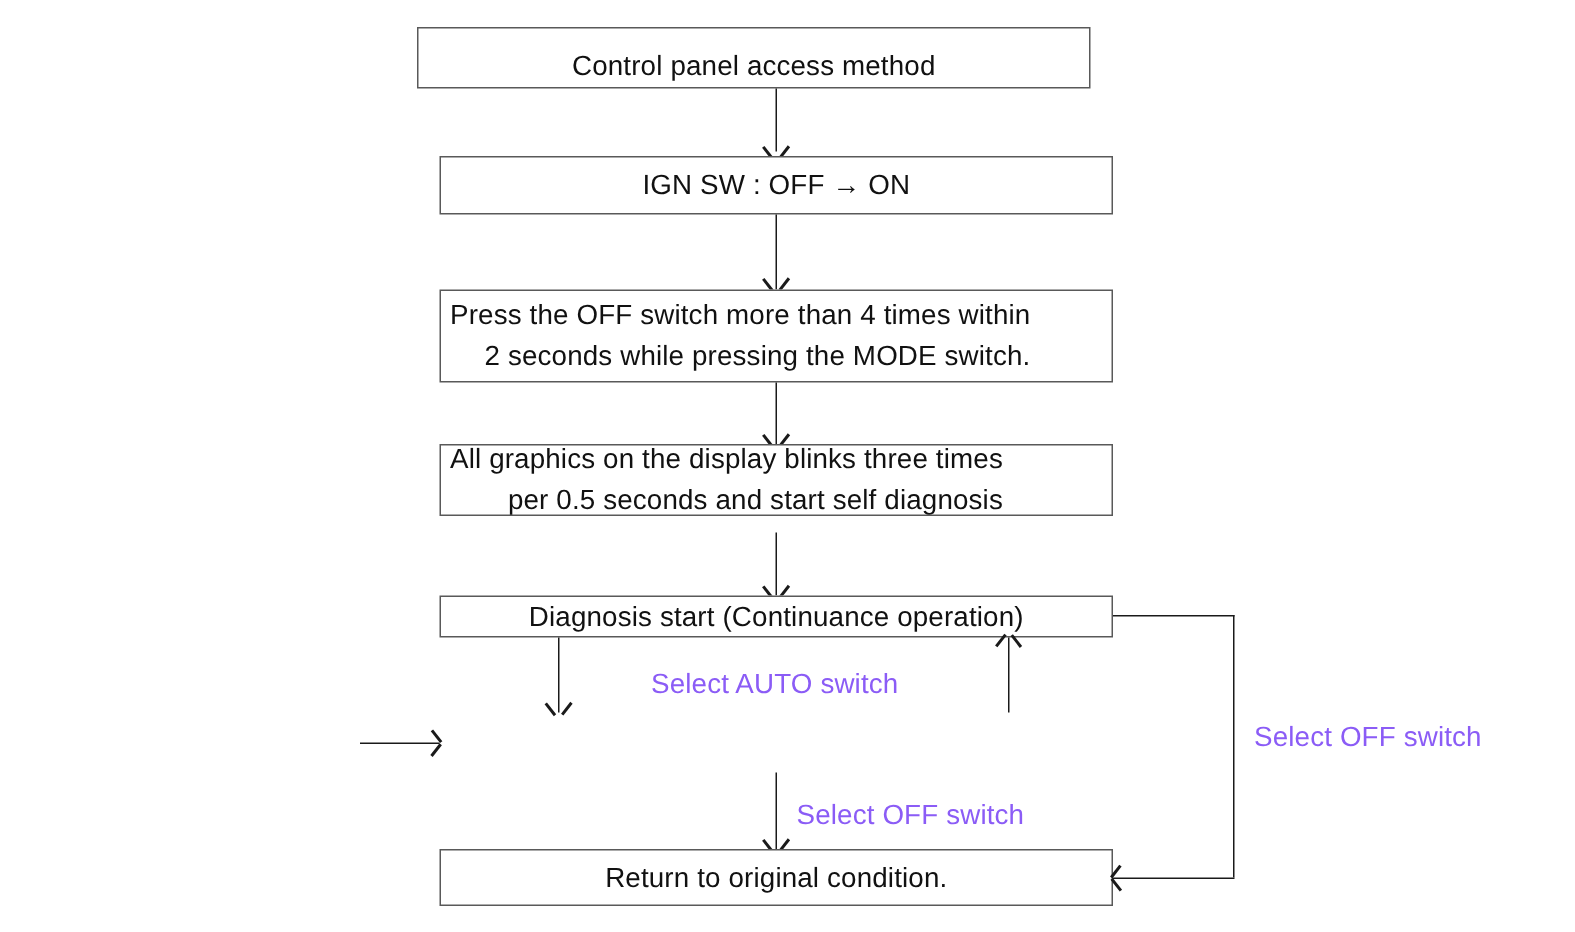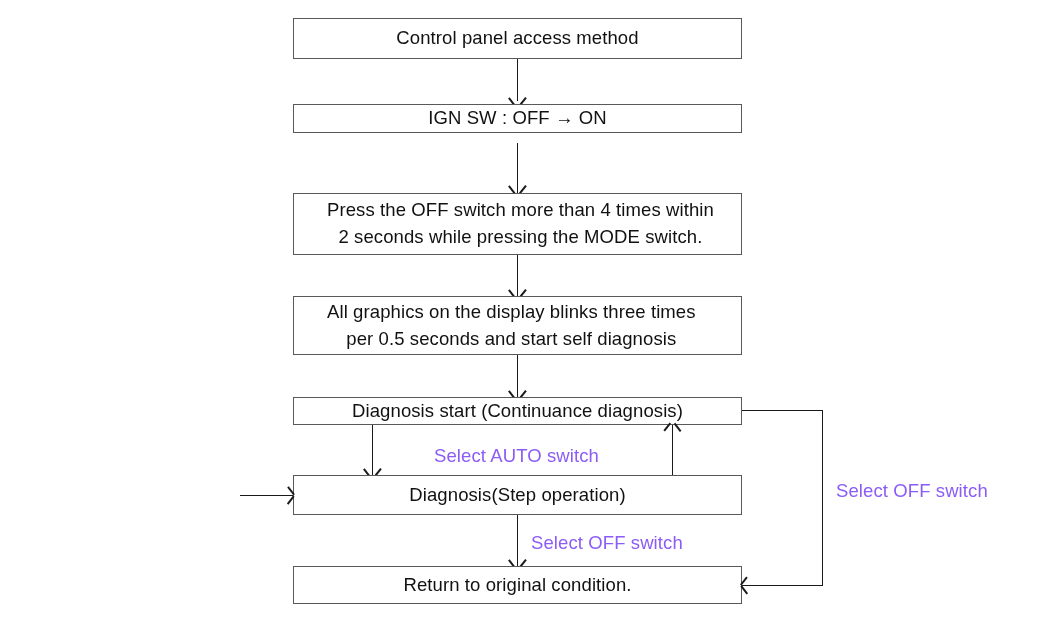--- a/index.html
+++ b/index.html
@@ -30,22 +30,22 @@
     text-align: center;
     color: #111111;
     font-size: 18.5px;
     line-height: 1.45;
     letter-spacing: 0.1px;
     white-space: pre-line;
     padding: 0 10px;
   }
   .node.left-pad {
     justify-content: flex-start;
-    text-align: center;
-    padding-left: 33px;
+    text-align: right;
+    padding-left: 6px;
   }
   
   .vline {
     position: absolute;
     width: 0;
     border-left: 1.6px solid #1a1a1a;
   }
   .hline {
     position: absolute;
     height: 0;
@@ -127,65 +127,62 @@
     line-height: 1.45;
     white-space: pre-line;
     letter-spacing: 0.1px;
   }
 </style>
 </head>
 <body>
 
 <div id="canvas">
 
-  <div class="node" style="left:293px; top:18px; width:449px; height:41px;">
+  <div class="node" style="left:278px; top:18px; width:449px; height:41px;align-items:flex-end;">
     <span>Control panel access method</span>
   </div>
 
   <div class="vline" style="left:517px; top:59px; height:42px;"></div>
   <div class="arrow-down" style="left:510px; top:93px;"></div>
 
-  <div class="node" style="left:293px; top:104px; width:449px; height:29px;">
+  <div class="node" style="left:293px; top:104px; width:449px; height:39px;">
     <span>IGN SW : OFF → ON</span>
   </div>
 
   <div class="vline" style="left:517px; top:143px; height:50px;"></div>
   <div class="arrow-down" style="left:510px; top:181px;"></div>
 
   <div class="node left-pad" style="left:293px; top:193px; width:449px; height:62px;">
     <span>Press the OFF switch more than 4 times within
 2 seconds while pressing the MODE switch.</span>
   </div>
 
   <div class="vline" style="left:517px; top:255px; height:42px;"></div>
   <div class="arrow-down" style="left:510px; top:285px;"></div>
 
-  <div class="node left-pad" style="left:293px; top:296px; width:449px; height:59px;">
+  <div class="node left-pad" style="left:293px; top:296px; width:449px; height:48px;">
     <span>All graphics on the display blinks three times
 per 0.5 seconds and start self diagnosis</span>
   </div>
 
   <div class="vline" style="left:517px; top:355px; height:42px;"></div>
   <div class="arrow-down" style="left:510px; top:386px;"></div>
 
   <div class="node" style="left:293px; top:397px; width:449px; height:28px;">
-    <span>Diagnosis start (Continuance diagnosis)</span>
+    <span>Diagnosis start (Continuance operation)</span>
   </div>
 
   <div class="vline" style="left:372px; top:425px; height:50px;"></div>
   <div class="arrow-down" style="left:365px; top:464px;"></div>
 
   <div class="edge-label" style="left:434px; top:443px;">Select AUTO switch</div>
 
   <div class="vline" style="left:672px; top:425px; height:50px;"></div>
   <div class="arrow-up" style="left:665px; top:425px;"></div>
 
-  <div class="node" style="left:293px; top:475px; width:449px; height:40px;">
-    <span>Diagnosis(Step operation)</span>
-  </div>
 
   <div class="hline" style="left:240px; top:495px; width:53px;"></div>
   <div class="arrow-right" style="left:282px; top:488px;"></div>
 
   <div class="vline" style="left:517px; top:515px; height:51px;"></div>
   <div class="arrow-down" style="left:510px; top:555px;"></div>
 
   <div class="edge-label" style="left:531px; top:530px;">Select OFF switch</div>
 
   <div class="node" style="left:293px; top:566px; width:449px; height:38px;text-align:right;">

